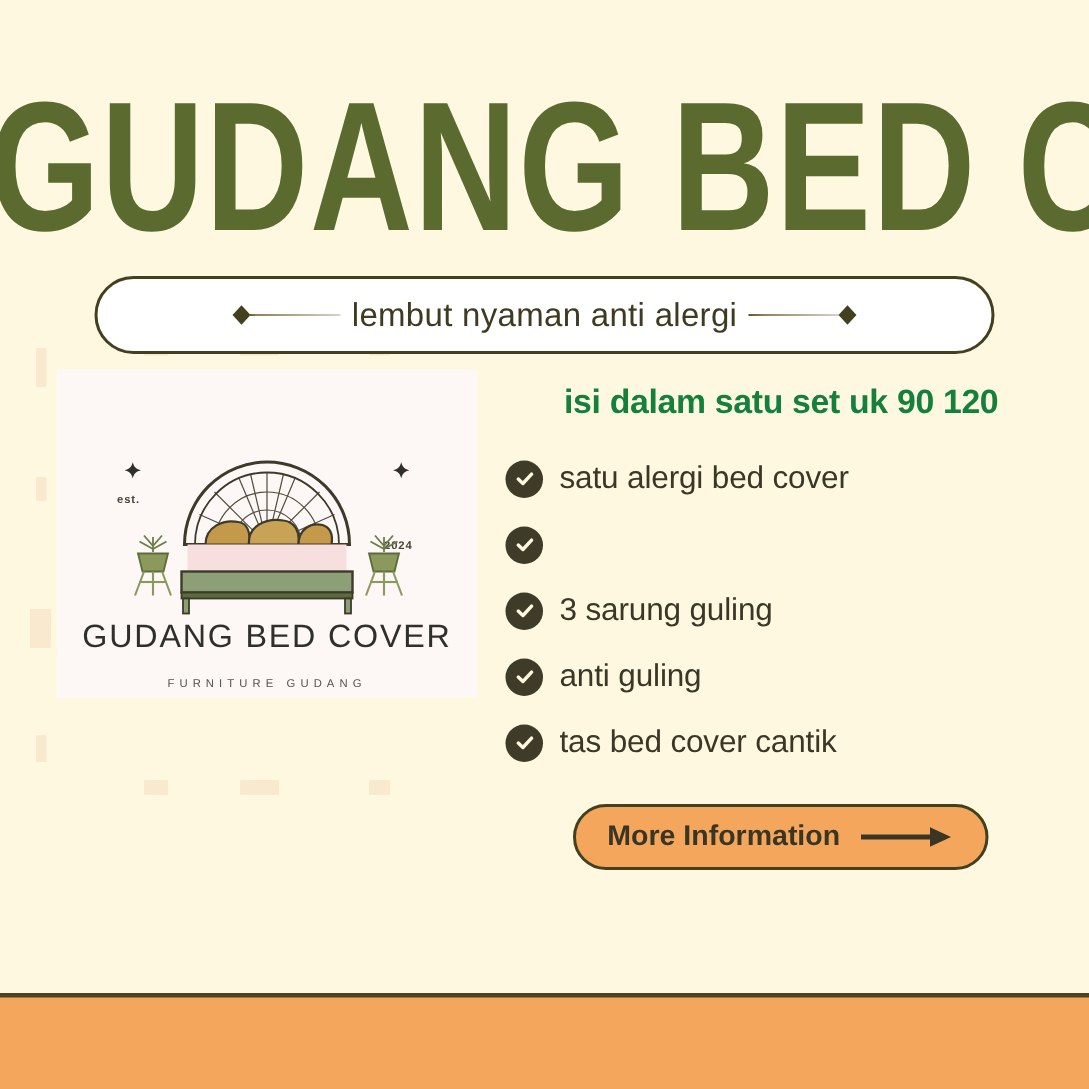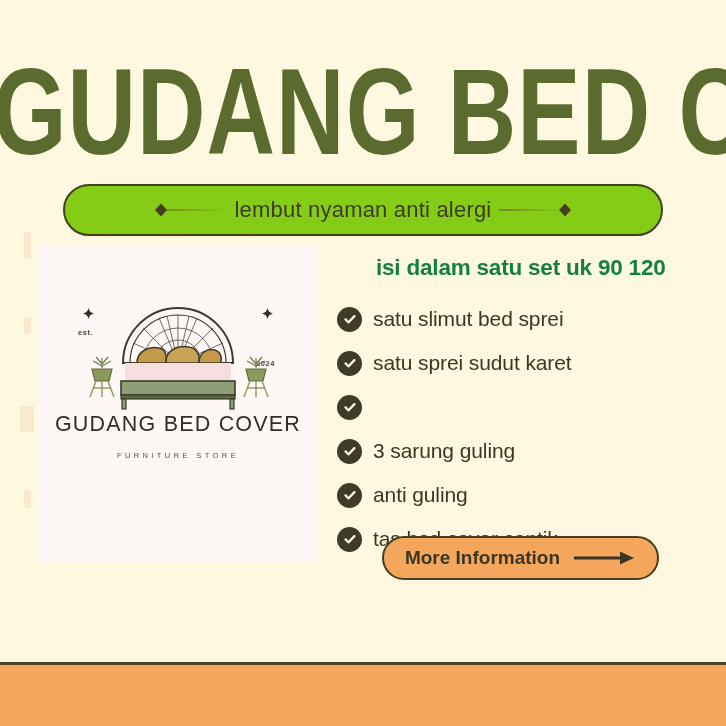--- a/index.html
+++ b/index.html
@@ -26,33 +26,33 @@
     letter-spacing:1px;
     color:#5b6b2f;
     transform:scaleX(1.02) scaleY(1.32);
     transform-origin:center top;
     white-space:nowrap;
   }
 
   
   .tagline{
     position:absolute;left:63px;top:184px;width:600px;height:52px;
-    background:#84cc16;border:2px solid #43401f;border-radius:26px;
+    background:#ffffff;border:2px solid #43401f;border-radius:26px;
     display:flex;align-items:center;justify-content:center;gap:0;
     box-sizing:border-box;
   }
   .tagline-text{
     font-size:22px;color:#3e3b22;letter-spacing:.2px;white-space:nowrap;
   }
   .orn{width:92px;height:22px;flex:none;}
   .orn svg{display:block;}
 
   
   .logo-card{
-    position:absolute;left:38px;top:246px;width:280px;height:316px;
+    position:absolute;left:38px;top:246px;width:280px;height:219px;
     background:#fdf7f5;
     display:flex;flex-direction:column;align-items:center;
   }
   .logo-inner{position:relative;width:280px;height:280px;}
   .arc-text{position:absolute;left:50%;top:18px;transform:translateX(-50%);width:200px;height:70px;}
   .logo-diamond{position:absolute;width:11px;height:11px;}
   .logo-diamond svg{display:block;}
   .logo-est,.logo-year{
     position:absolute;font-size:7.5px;color:#4a4536;letter-spacing:.6px;font-weight:bold;
   }
@@ -228,45 +228,37 @@
           <g stroke="#8b9a5c" stroke-width="1.4" fill="none">
             <path d="M14 29 L8 45"></path>
               <path d="M26 29 L32 45"></path>
               <path d="M20 29 L20 45"></path>
             <path d="M11 36 L29 36"></path>
           </g>
         </svg>
       </span>
 
       <div class="logo-name">GUDANG BED COVER</div>
-      <div class="logo-sub">FURNITURE STORE</div>
+      <div class="logo-sub">FURNITURE GUDANG</div>
     </div>
   </div>
 
   <div class="list-head">isi dalam satu set uk 90 120</div>
 
   <div class="feature-list">
 
     <div class="feature-item">
       <span class="check">
         <svg viewBox="0 0 14 14" width="14" height="14">
             <path d="M2.5 7.4 L5.6 10.3 L11.4 4.1" fill="none" stroke="#fdf8df" stroke-width="2.3" stroke-linecap="round" stroke-linejoin="round"></path>
           </svg>
       </span>
-      <span class="feature-label">satu slimut bed sprei</span>
-    </div>
-
-    <div class="feature-item">
-      <span class="check">
-        <svg viewBox="0 0 14 14" width="14" height="14">
-            <path d="M2.5 7.4 L5.6 10.3 L11.4 4.1" fill="none" stroke="#fdf8df" stroke-width="2.3" stroke-linecap="round" stroke-linejoin="round"></path>
-          </svg>
-      </span>
-      <span class="feature-label">satu sprei sudut karet</span>
-    </div>
+      <span class="feature-label">satu alergi bed cover</span>
+    </div>
+
 
     <div class="feature-item">
       <span class="check">
         <svg viewBox="0 0 14 14" width="14" height="14">
             <path d="M2.5 7.4 L5.6 10.3 L11.4 4.1" fill="none" stroke="#fdf8df" stroke-width="2.3" stroke-linecap="round" stroke-linejoin="round"></path>
           </svg>
       </span>
     </div>
 
     <div class="feature-item">

